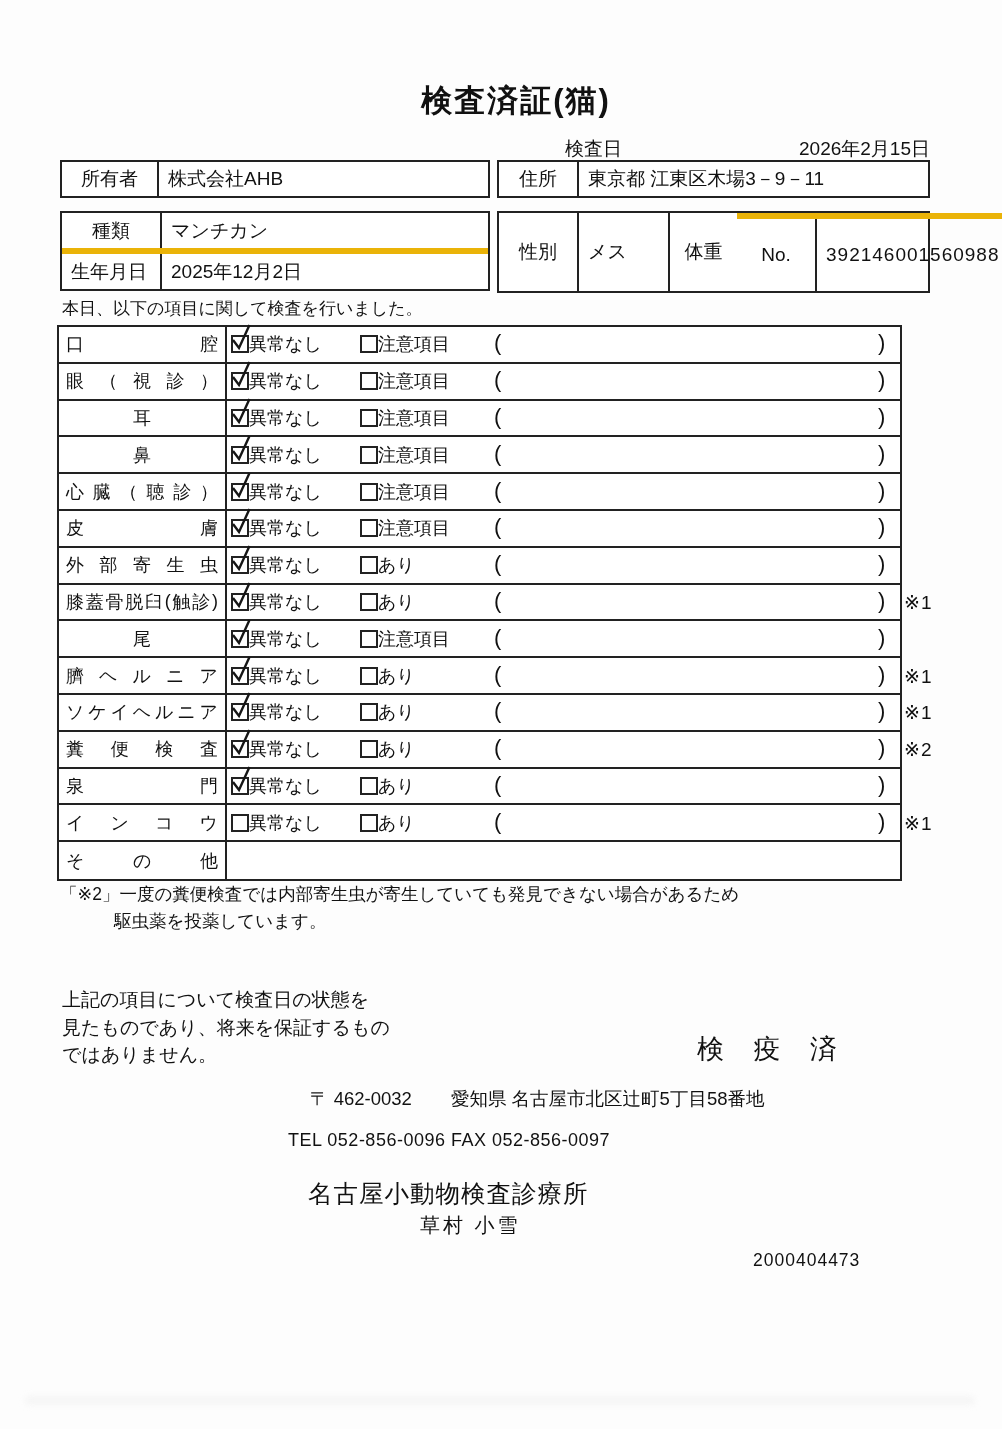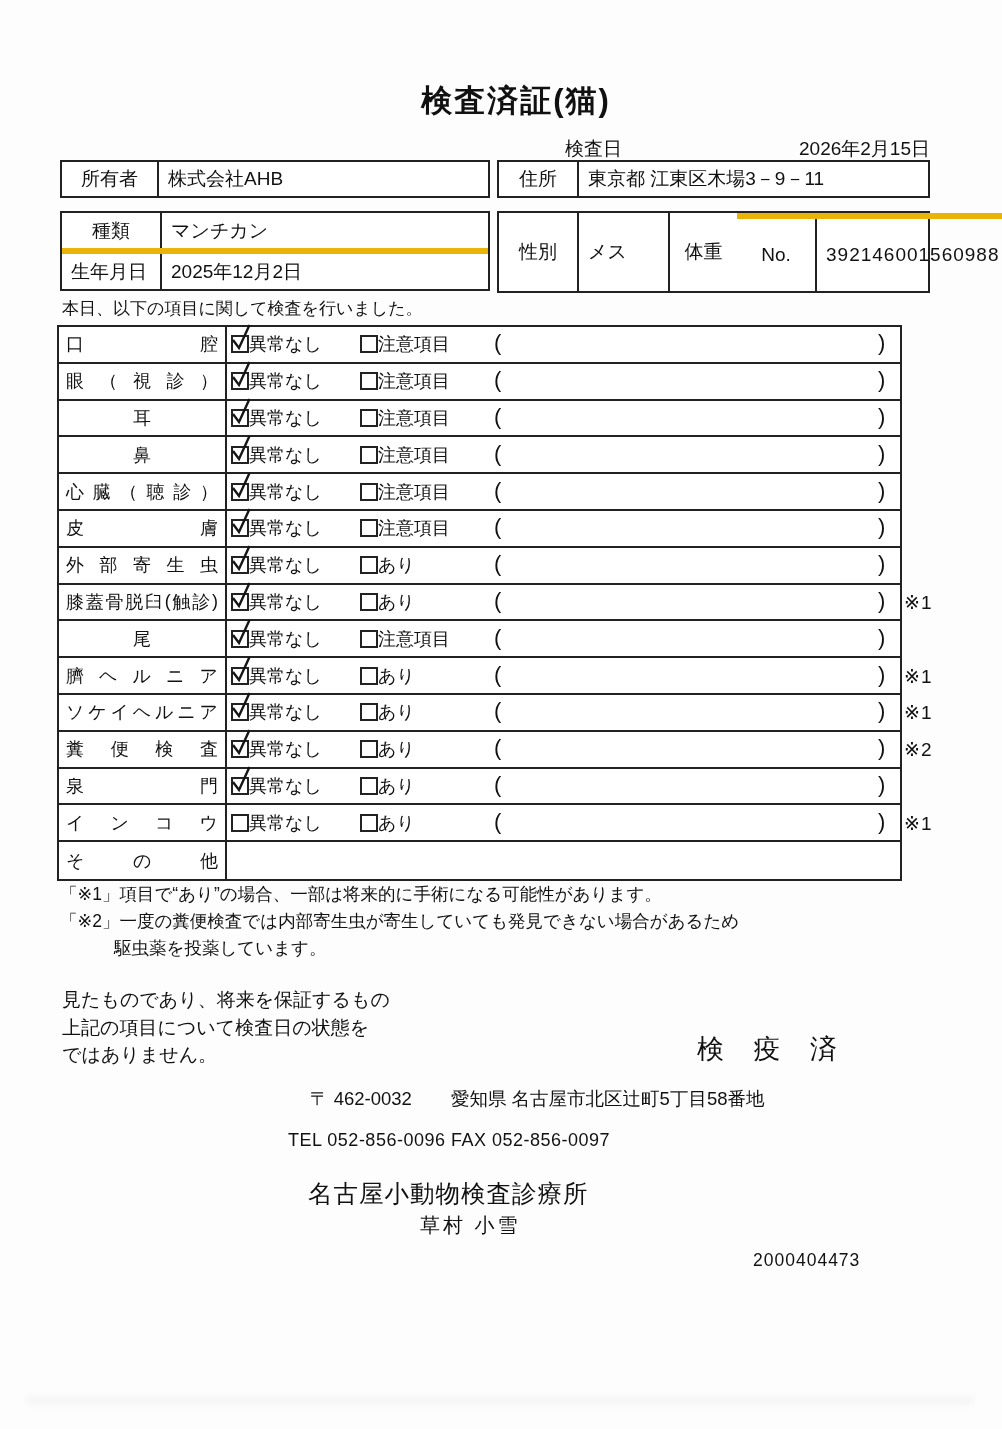--- a/index.html
+++ b/index.html
@@ -501,28 +501,27 @@
         
         
         
         
       </div>
       <div class="remark"></div>
     </div>
   </div>
 
   <div class="footnotes">
-    <div>「※1」項目で“あり”の場合、一部は将来的に手術になる可能性があります。</div>
     <div>「※2」一度の糞便検査では内部寄生虫が寄生していても発見できない場合があるため</div>
     <div class="indent">駆虫薬を投薬しています。</div>
   </div>
 
   <div class="disclaimer">
+    <div>上記の項目について検査日の状態を</div>
     <div>見たものであり、将来を保証するもの</div>
-    <div>上記の項目について検査日の状態を</div>
     <div>ではありません。</div>
   </div>
 
   <div class="stamp">検 疫 済</div>
 
   <div class="postal">
     <span>〒 462-0032</span>
     <span class="addr">愛知県 名古屋市北区辻町5丁目58番地</span>
   </div>
 

